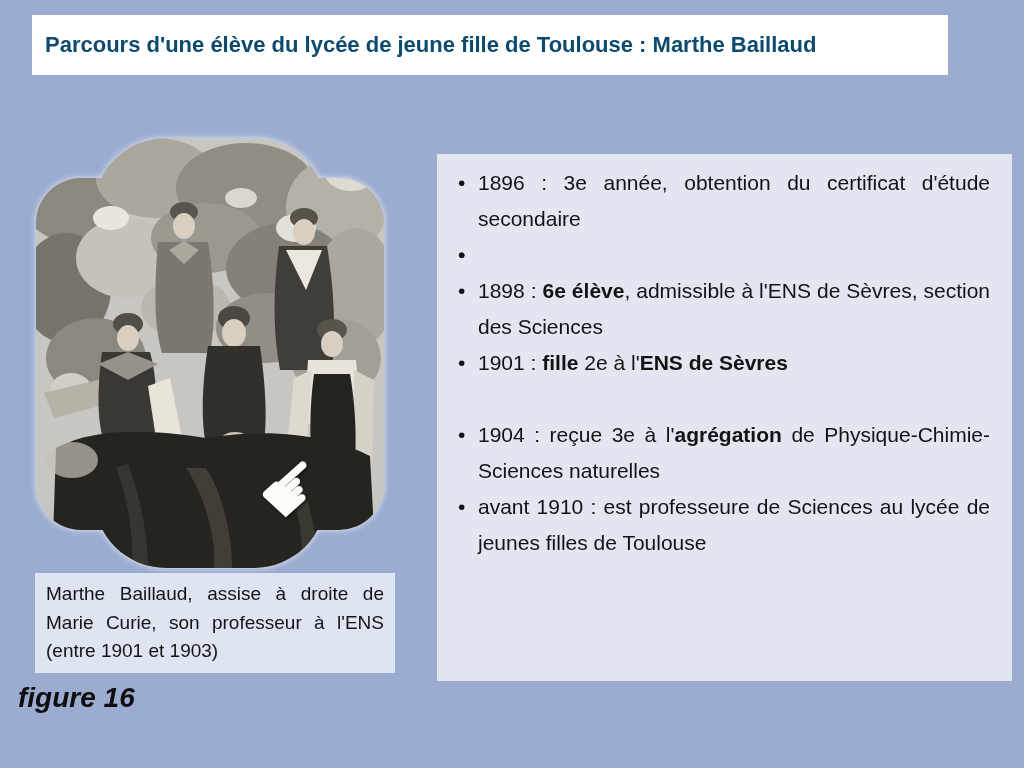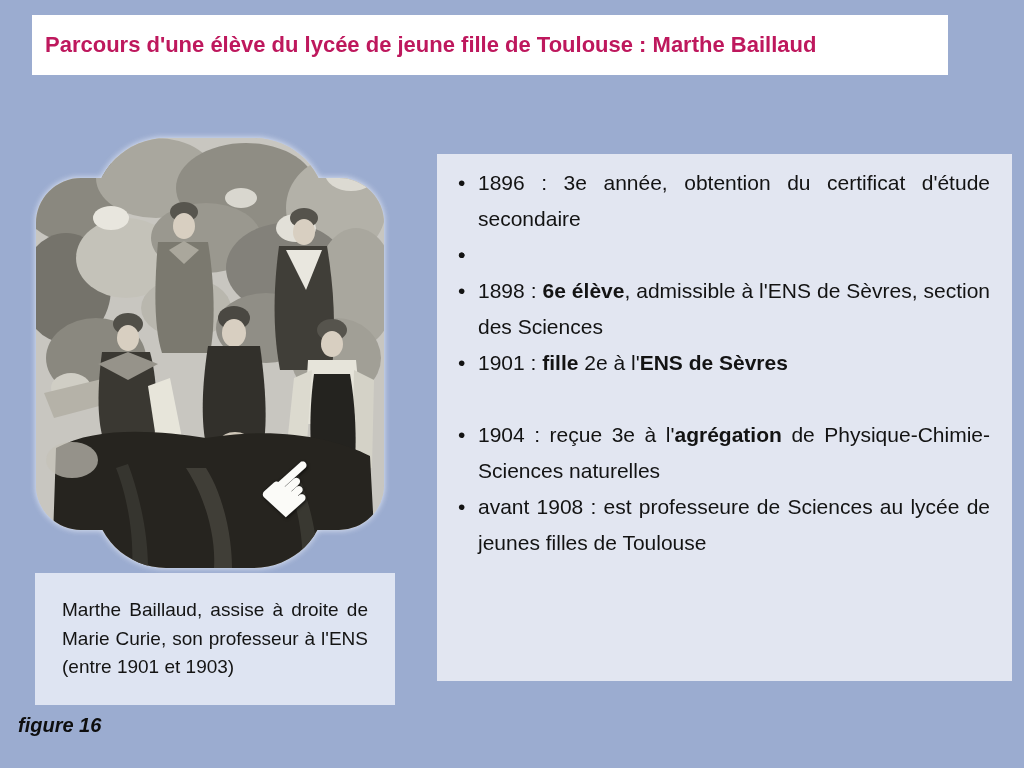--- a/index.html
+++ b/index.html
@@ -10,21 +10,21 @@
   }
   .slide { position:absolute; inset:0; }
 
   
   .title-bar {
     position:absolute; left:32px; top:15px; width:916px; height:60px;
     background:#ffffff; display:flex; align-items:center;
   }
   .title-bar h1 {
     margin:0; padding-left:13px; font-size:22px; font-weight:bold;
-    color:#be185d; white-space:nowrap;
+    color:#0c4a6e; white-space:nowrap;
   }
 
   
   .photo-frame {
     position:absolute; left:36px; top:138px; width:348px; height:430px;
     filter: drop-shadow(0 0 3px rgba(235,240,250,0.9));
   }
   .photo-clip {
     position:absolute; inset:0; background:#c8c6c0;
     clip-path: path("M45,40 H303 A45,45 0 0 1 348,85 V347 A45,45 0 0 1 303,392 H45 A45,45 0 0 1 0,347 V85 A45,45 0 0 1 45,40 Z M130,0 H218 A72,72 0 0 1 290,72 V358 A72,72 0 0 1 218,430 H130 A72,72 0 0 1 58,358 V72 A72,72 0 0 1 130,0 Z");
@@ -37,42 +37,42 @@
     color:#fbfbf8; transform:rotate(-42deg);
     text-shadow:0 0 2px rgba(25,25,25,0.95), 0 2px 3px rgba(0,0,0,0.5);
   }
 
   
   .caption-box {
     position:absolute; left:35px; top:573px; width:360px;
     background:#dee4f2; box-sizing:border-box; padding:7px 11px;
   }
   .caption-box p {
-    margin:16px; font-size:19px; line-height:28.5px;
+    margin:0; font-size:19px; line-height:28.5px;
     text-align:justify; color:#141414;
   }
 
   
   .info-panel {
     position:absolute; left:437px; top:154px; width:575px; height:527px;
     background:#e2e6f1; box-sizing:border-box; padding:11px 22px 11px 14px;
   }
   ul.tl-group { list-style:none; margin:0; padding:0; }
   ul.tl-group + ul.tl-group { margin-top:36px; }
   ul.tl-group li {
     position:relative; padding-left:27px;
     font-size:21px; line-height:36px; text-align:justify; color:#131313;
   }
   ul.tl-group li .bullet { position:absolute; left:7px; top:0; }
   .b { font-weight:bold; }
 
   
   .figure-label {
-    position:absolute; left:18px; top:714px;
-    font-size:20px; font-weight:bold; font-style:italic; color:#0e0e0e;
+    position:absolute; left:18px; top:682px;
+    font-size:28px; font-weight:bold; font-style:italic; color:#0e0e0e;
   }
 </style>
 </head>
 <body>
 
 <div class="slide">
 
   <header class="title-bar">
     <h1>Parcours d'une élève du lycée de jeune fille de Toulouse : Marthe Baillaud</h1>
   </header>
@@ -156,20 +156,20 @@
           <li><span class="bullet">•</span><span>1896 : 3e année, obtention du certificat d'étude secondaire</span></li>
           <li><span class="bullet">•</span></li>
           <li><span class="bullet">•</span></li>
         </ul>
         <ul class="tl-group">
           <li><span class="bullet">•</span><span>1898 : </span><span class="b">6e élève</span><span>, admissible à l'ENS de Sèvres, section des Sciences</span></li>
           <li><span class="bullet">•</span><span>1901 : </span><span class="b">fille</span><span> 2e à l'</span><span class="b">ENS de Sèvres</span></li>
         </ul>
         <ul class="tl-group">
           <li><span class="bullet">•</span><span>1904 : reçue 3e à l'</span><span class="b">agrégation</span><span> de Physique-Chimie-Sciences naturelles</span></li>
-          <li><span class="bullet">•</span><span>avant 1908 : est professeure de Sciences au lycée de jeunes filles de Toulouse</span></li>
+          <li><span class="bullet">•</span><span>avant 1910 : est professeure de Sciences au lycée de jeunes filles de Toulouse</span></li>
         </ul>
       </div>
   </section>
 
   <div class="figure-label">figure 16</div>
 
 </div>
 
 </body></html>

